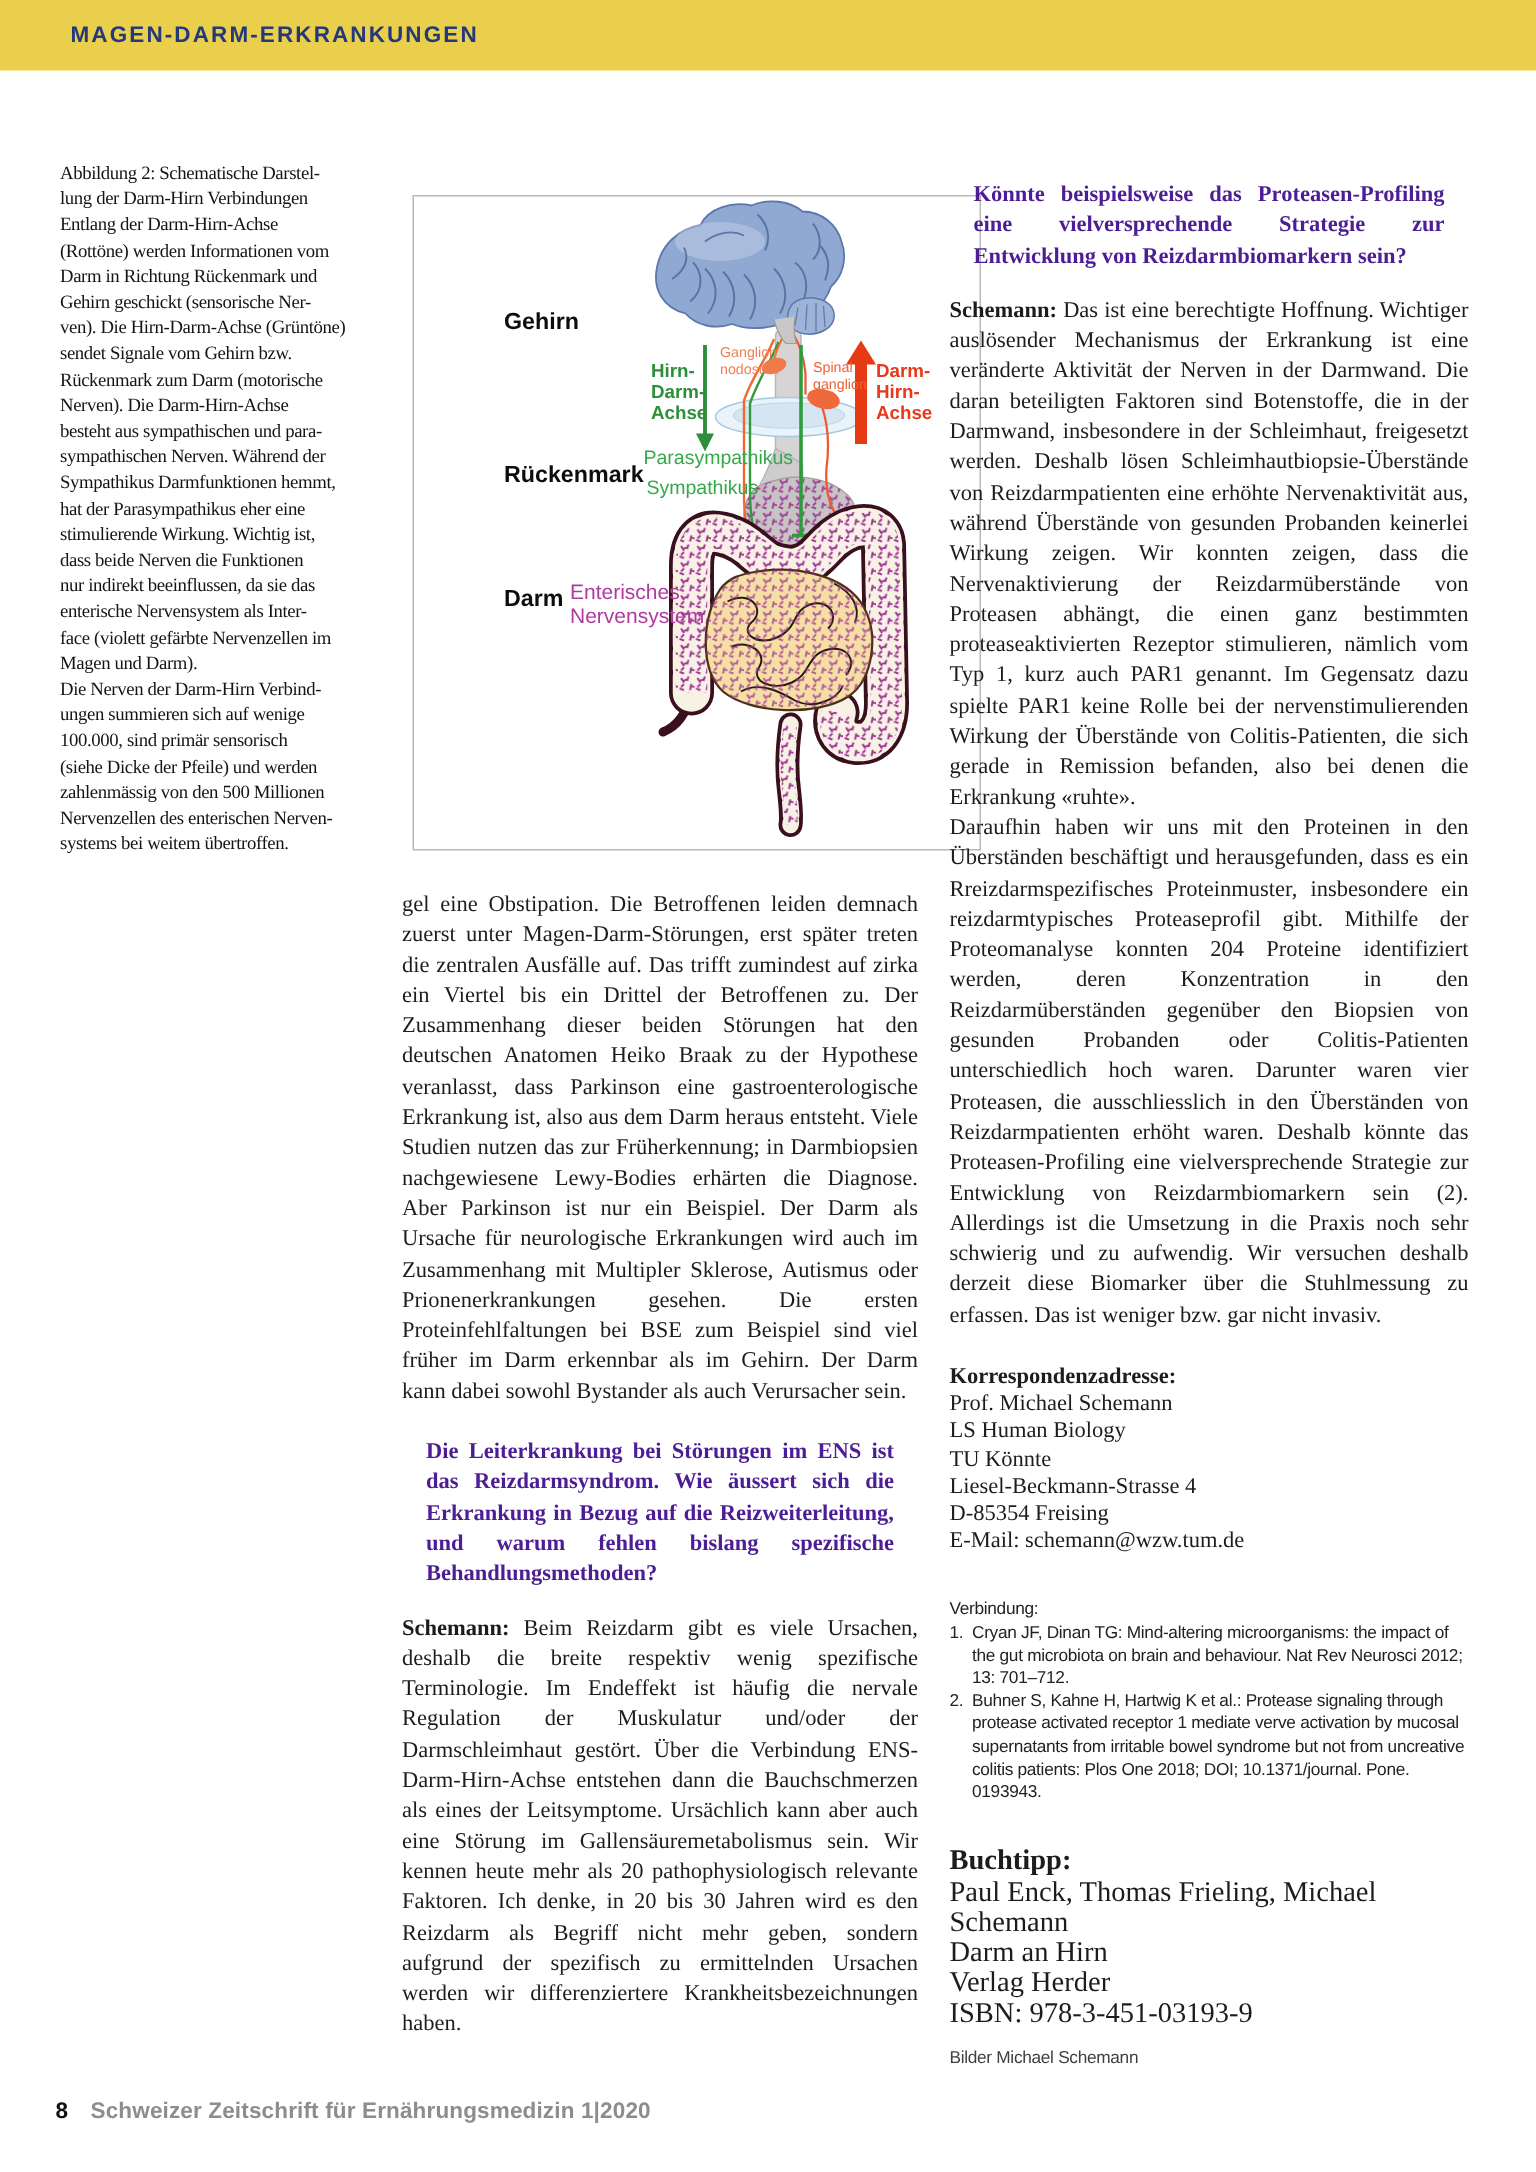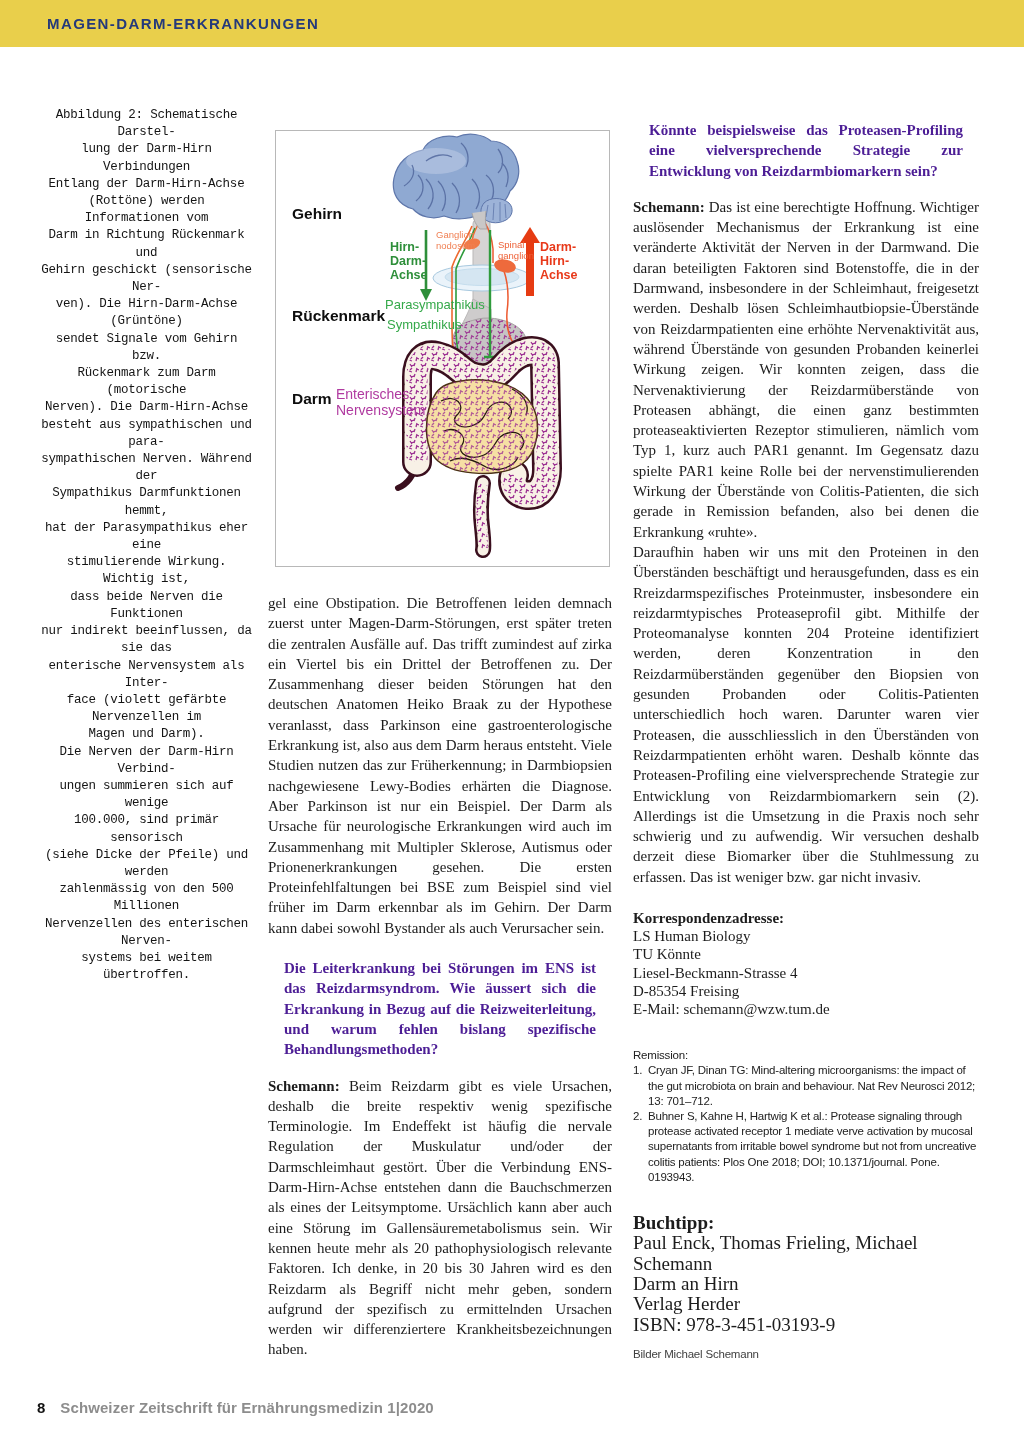--- a/index.html
+++ b/index.html
@@ -4,26 +4,26 @@
 <style>
   html,body{margin:0;padding:0;background:#fff;}
   .page{position:relative;width:1024px;height:1448px;background:#ffffff;overflow:hidden;
         font-family:"Liberation Serif",serif;color:#1c1c1c;}
   
   .topbar{position:absolute;left:0;top:0;width:1024px;height:47px;background:#e9cf4b;}
   .topbar-title{position:absolute;left:47px;top:0;line-height:47px;
         font-family:"Liberation Sans",sans-serif;font-weight:700;font-size:15px;
         letter-spacing:1.4px;color:#24397b;}
   
-  .caption{position:absolute;left:40px;top:107px;width:213px;text-align:center;
-        font-family:Liberation Mono, monospace;font-size:12.5px;line-height:17.2px;
+  .caption{position:absolute;left:40px;top:107px;width:213px;text-align:left;
+        font-family:Liberation Serif, serif;font-size:12.5px;line-height:17.2px;
         letter-spacing:-0.25px;color:#141414;white-space:pre-line;}
   
   .figure-box{position:absolute;left:275px;top:130px;width:333px;height:435px;
-        border:1px solid #b8b8b8;background:#fff;}
+        border:1px solid #b8b8b8;background:#fff;padding-left:44px;}
   .figure-box svg{display:block;}
   svg text{font-family:"Liberation Sans",sans-serif;}
   .fl-black{font-size:15.5px;font-weight:700;fill:#0d0d0d;}
   .fl-green-b{font-size:12.5px;font-weight:700;fill:#2e8f3a;}
   .fl-red-b{font-size:12.5px;font-weight:700;fill:#e8391a;}
   .fl-orange{font-size:9.5px;fill:#f08054;}
   .fl-red-s{font-size:9.5px;fill:#ee6238;}
   .fl-green{font-size:13px;fill:#35a94a;}
   .fl-magenta{font-size:14px;fill:#b03aa0;}
   
@@ -217,29 +217,30 @@
     <p class="body-p"><b class="lead">Schemann:</b> <span>Beim Reizdarm gibt es viele Ursachen, deshalb die breite respektiv wenig spezifische Terminologie. Im Endeffekt ist häufig die nervale Regulation der Muskulatur und/oder der Darmschleimhaut gestört. Über die Verbindung ENS-Darm-Hirn-Achse entstehen dann die Bauchschmerzen als eines der Leitsymptome. Ursächlich kann aber auch eine Störung im Gallensäuremetabolismus sein. Wir kennen heute mehr als 20 pathophysiologisch relevante Faktoren. Ich denke, in 20 bis 30 Jahren wird es den Reizdarm als Begriff nicht mehr geben, sondern aufgrund der spezifisch zu ermittelnden Ursachen werden wir differenziertere Krankheitsbezeichnungen haben.</span></p>
   </div>
 
   <div class="col col-right">
     <h2 class="q-heading">Könnte beispielsweise das Proteasen-Profiling eine vielversprechende Strategie zur Entwicklung von Reizdarmbiomarkern sein?</h2>
     <p class="body-p"><b class="lead">Schemann:</b> <span>Das ist eine berechtigte Hoffnung. Wichtiger auslösender Mechanismus der Erkrankung ist eine veränderte Aktivität der Nerven in der Darmwand. Die daran beteiligten Faktoren sind Botenstoffe, die in der Darmwand, insbesondere in der Schleimhaut, freigesetzt werden. Deshalb lösen Schleimhautbiopsie-Überstände von Reizdarmpatienten eine erhöhte Nervenaktivität aus, während Überstände von gesunden Probanden keinerlei Wirkung zeigen. Wir konnten zeigen, dass die Nervenaktivierung der Reizdarmüberstände von Proteasen abhängt, die einen ganz bestimmten proteaseaktivierten Rezeptor stimulieren, nämlich vom Typ 1, kurz auch PAR1 genannt. Im Gegensatz dazu spielte PAR1 keine Rolle bei der nervenstimulierenden Wirkung der Überstände von Colitis-Patienten, die sich gerade in Remission befanden, also bei denen die Erkrankung «ruhte».</span></p>
     <p class="body-p">Daraufhin haben wir uns mit den Proteinen in den Überständen beschäftigt und herausgefunden, dass es ein Rreizdarmspezifisches Proteinmuster, insbesondere ein reizdarmtypisches Proteaseprofil gibt. Mithilfe der Proteomanalyse konnten 204 Proteine identifiziert werden, deren Konzentration in den Reizdarmüberständen gegenüber den Biopsien von gesunden Probanden oder Colitis-Patienten unterschiedlich hoch waren. Darunter waren vier Proteasen, die ausschliesslich in den Überständen von Reizdarmpatienten erhöht waren. Deshalb könnte das Proteasen-Profiling eine vielversprechende Strategie zur Entwicklung von Reizdarmbiomarkern sein (2). Allerdings ist die Umsetzung in die Praxis noch sehr schwierig und zu aufwendig. Wir versuchen deshalb derzeit diese Biomarker über die Stuhlmessung zu erfassen. Das ist weniger bzw. gar nicht invasiv.</p>
 
     <div class="korr">
       <div class="korr-title">Korrespondenzadresse:</div>
+      <div>Prof. Michael Schemann</div>
       <div>LS Human Biology</div>
       <div>TU Könnte</div>
       <div>Liesel-Beckmann-Strasse 4</div>
       <div>D-85354 Freising</div>
       <div>E-Mail: schemann@wzw.tum.de</div>
     </div>
 
     <div class="refs">
-      <div>Remission:</div>
+      <div>Verbindung:</div>
       <div class="ref-item">
         <span class="ref-num">1.</span>
         <span class="ref-text">Cryan JF, Dinan TG: Mind-altering microorganisms: the impact of the gut microbiota on brain and behaviour. Nat Rev Neurosci 2012; 13: 701–712.</span>
       </div>
       <div class="ref-item">
         <span class="ref-num">2.</span>
         <span class="ref-text">Buhner S, Kahne H, Hartwig K et al.: Protease signaling through protease activated receptor 1 mediate verve activation by mucosal supernatants from irritable bowel syndrome but not from uncreative colitis patients: Plos One 2018; DOI; 10.1371/journal. Pone. 0193943.</span>
       </div>
     </div>
 

